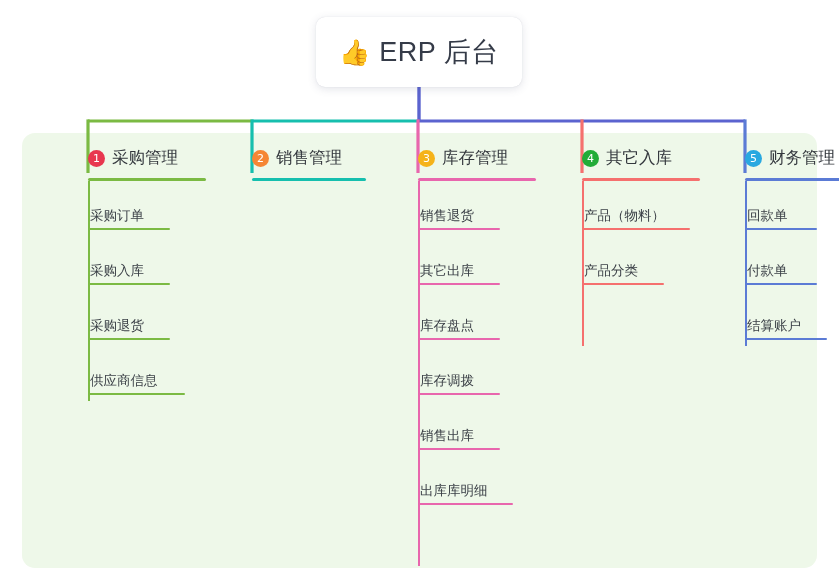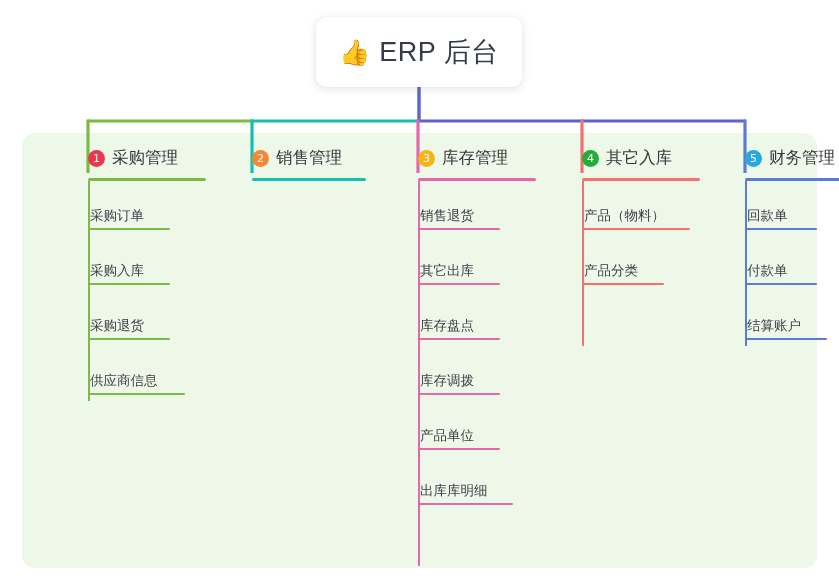--- a/index.html
+++ b/index.html
@@ -158,21 +158,21 @@
           </div>
           <div class="leaf">
             <span class="leaf-text">库存盘点</span>
             <div class="leaf-rule" style="width: 82px; background: rgb(232, 102, 173);"></div>
           </div>
           <div class="leaf">
             <span class="leaf-text">库存调拨</span>
             <div class="leaf-rule" style="width: 82px; background: rgb(232, 102, 173);"></div>
           </div>
           <div class="leaf">
-            <span class="leaf-text">产品单位</span>
+            <span class="leaf-text">销售出库</span>
             <div class="leaf-rule" style="width: 82px; background: rgb(232, 102, 173);"></div>
           </div>
           <div class="leaf">
             <span class="leaf-text">出库库明细</span>
             <div class="leaf-rule" style="width: 95px; background: rgb(232, 102, 173);"></div>
           </div>
         </div>
       </div>
       <div class="col" style="left: 564px;">
         <div class="col-head">

